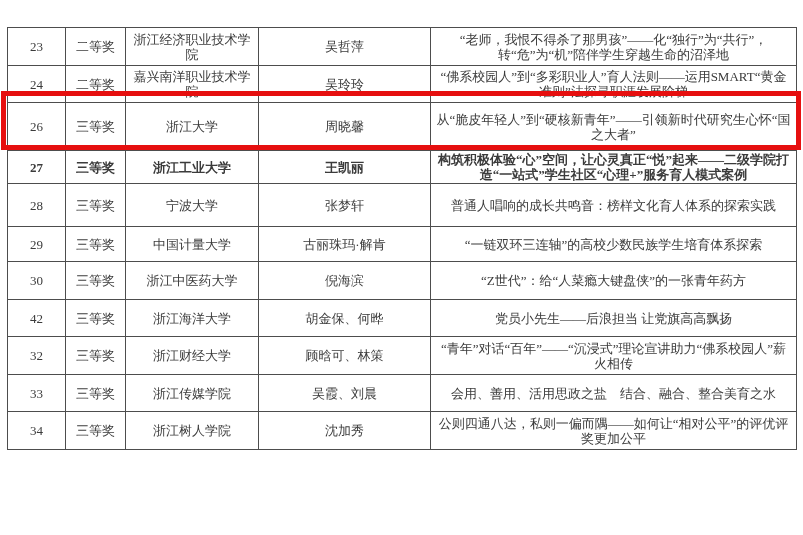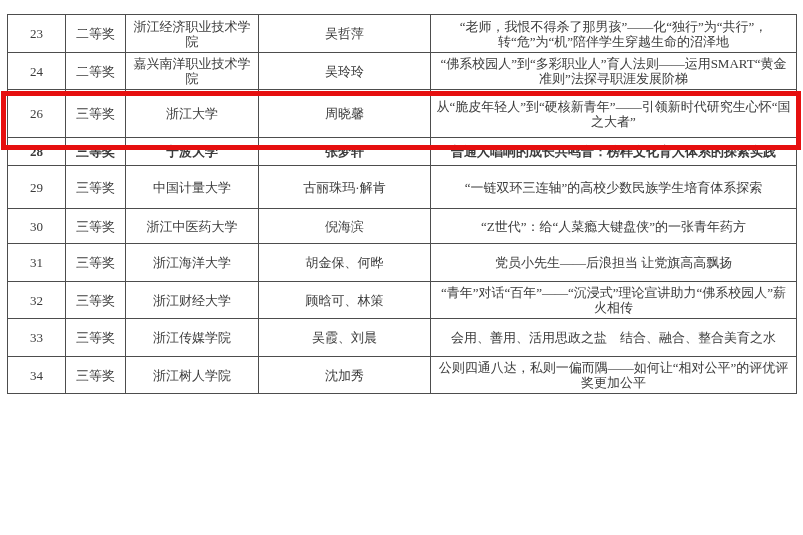--- a/index.html
+++ b/index.html
@@ -6,21 +6,21 @@
   body{
     width:803px;height:535px;
     background:#ffffff;
     font-family:"Liberation Serif","DejaVu Serif",serif;
     position:relative;
     overflow:hidden;
   }
   .page{position:absolute;inset:0;}
   table.award-table{
     position:absolute;
-    left:7px;top:14px;
+    left:7px;top:27px;
     width:789px;
     border-collapse:collapse;
     table-layout:fixed;
   }
   table.award-table td{
     border:1px solid #4d4d4d;
     text-align:center;
     vertical-align:middle;
     color:#3b3b3b;
     font-size:13px;
@@ -85,20 +85,27 @@
           <td>“佛系校园人”到“多彩职业人”育人法则——运用SMART“黄金准则”法探寻职涯发展阶梯</td>
         </tr>
         <tr>
           <td>26</td>
           <td>三等奖</td>
           <td>浙江大学</td>
           <td>周晓馨</td>
           <td>从“脆皮年轻人”到“硬核新青年”——引领新时代研究生心怀“国之大者”</td>
         </tr>
         <tr>
+          <td>27</td>
+          <td>三等奖</td>
+          <td>浙江工业大学</td>
+          <td>王凯丽</td>
+          <td>构筑积极体验“心”空间，让心灵真正“悦”起来——二级学院打造“一站式”学生社区“心理+”服务育人模式案例</td>
+        </tr>
+        <tr>
           <td>28</td>
           <td>三等奖</td>
           <td>宁波大学</td>
           <td>张梦轩</td>
           <td>普通人唱响的成长共鸣音：榜样文化育人体系的探索实践</td>
         </tr>
         <tr>
           <td>29</td>
           <td>三等奖</td>
           <td>中国计量大学</td>
@@ -106,21 +113,21 @@
           <td>“一链双环三连轴”的高校少数民族学生培育体系探索</td>
         </tr>
         <tr>
           <td>30</td>
           <td>三等奖</td>
           <td>浙江中医药大学</td>
           <td>倪海滨</td>
           <td>“Z世代”：给“人菜瘾大键盘侠”的一张青年药方</td>
         </tr>
         <tr>
-          <td>31</td>
+          <td>42</td>
           <td>三等奖</td>
           <td>浙江海洋大学</td>
           <td>胡金保、何晔</td>
           <td>党员小先生——后浪担当 让党旗高高飘扬</td>
         </tr>
         <tr>
           <td>32</td>
           <td>三等奖</td>
           <td>浙江财经大学</td>
           <td>顾晗可、林策</td>

